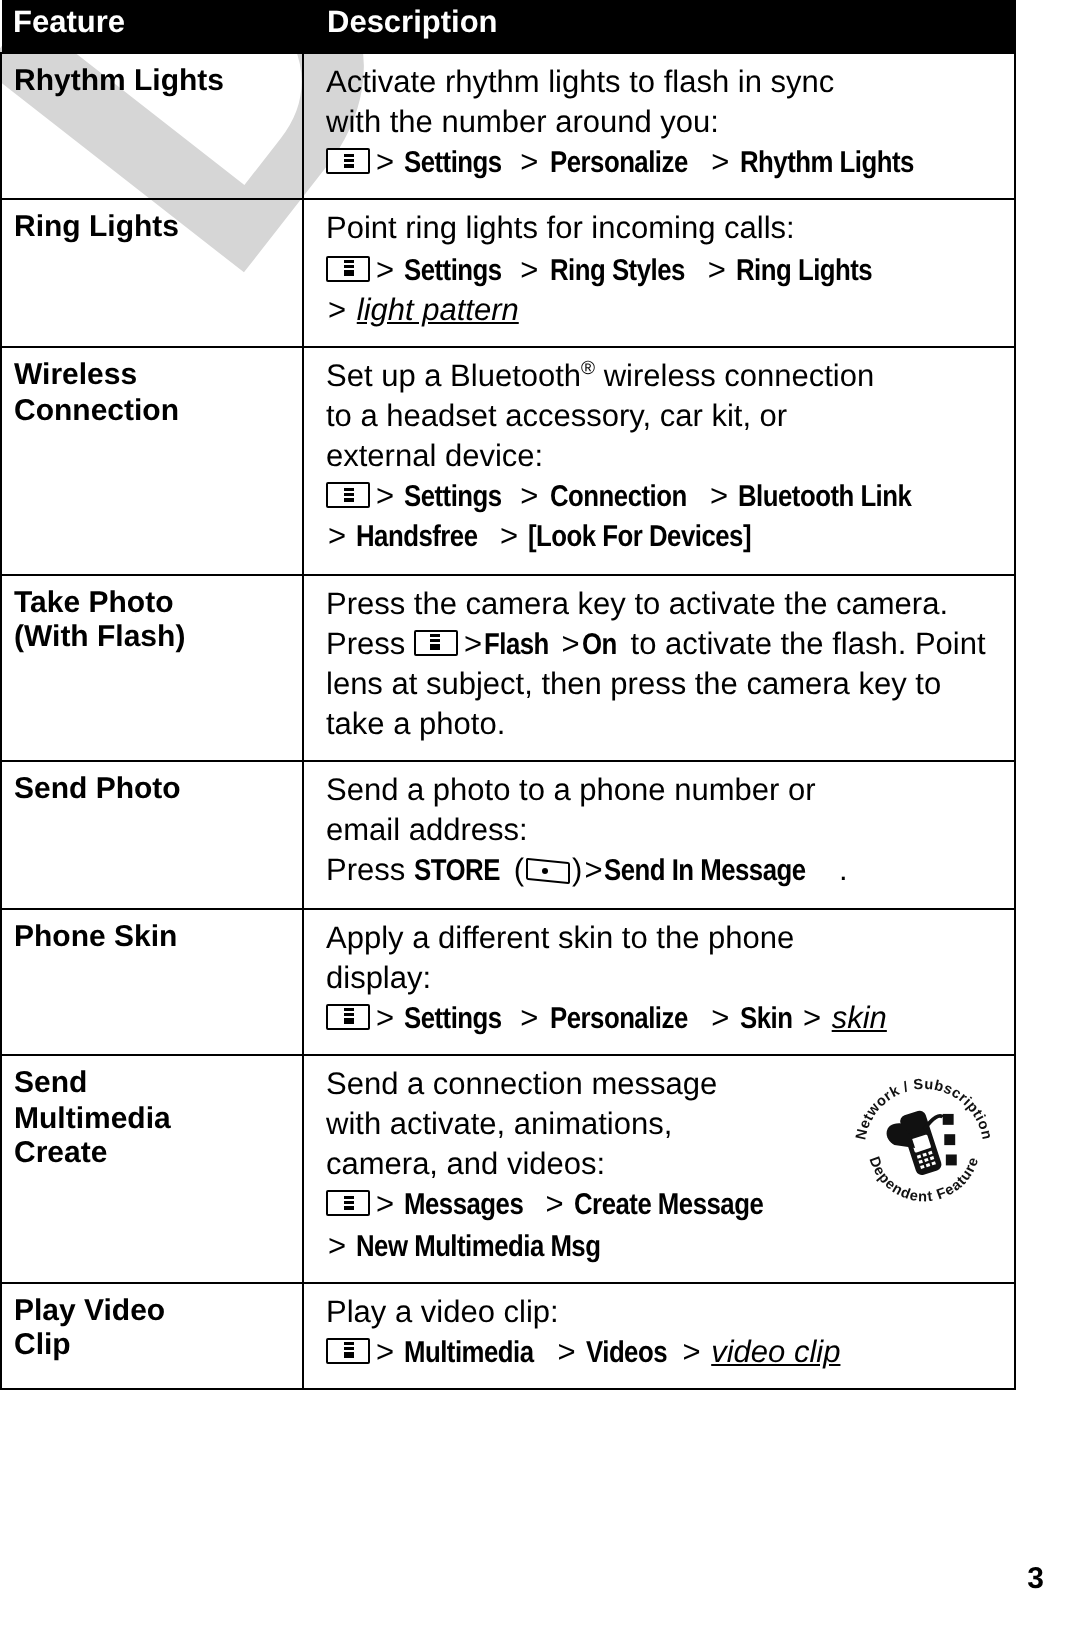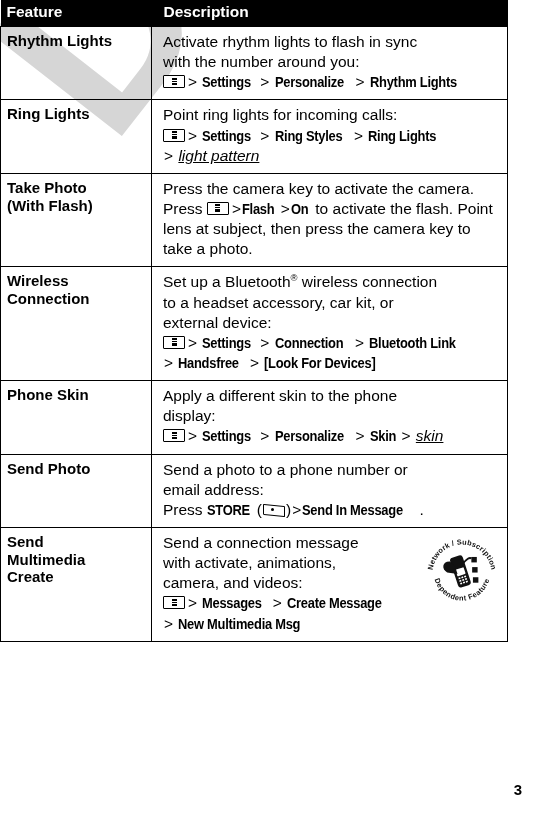--- a/index.html
+++ b/index.html
@@ -243,75 +243,75 @@
           </span>
           <span class="line nowrapline">
             <span class="gt">&gt;</span>
             <span class="ital">light pattern</span>
           </span>
         </td>
       </tr>
 
       <tr>
         <td class="cell-feature">
+          <span class="line">Wireless</span>
+          <span class="line">Connection</span>
+        </td>
+        <td class="cell-desc">
+          <span class="line">Set up a <span>Bluetooth</span><span class="sup">®</span> wireless connection</span>
+          <span class="line">to a headset accessory, car kit, or</span>
+          <span class="line">external device:</span>
+          <span class="line nowrapline">
+            <span class="menu-key"></span><span class="gt">&gt;</span>
+            <span class="mfont">Settings</span><span class="gt">&gt;</span>
+            <span class="mfont">Connection</span><span class="gt">&gt;</span>
+            <span class="mfont">Bluetooth Link</span>
+          </span>
+          <span class="line nowrapline">
+            <span class="gt">&gt;</span>
+            <span class="mfont">Handsfree</span><span class="gt">&gt;</span>
+            <span class="mfont">[Look For Devices]</span>
+          </span>
+        </td>
+      </tr>
+
+      <tr>
+        <td class="cell-feature">
           <span class="line">Take Photo</span>
           <span class="line">(With Flash)</span>
         </td>
         <td class="cell-desc">
           <span>Press the camera key to activate the camera. Press</span>
           <span class="menu-key"></span><span class="gt">&gt;</span><span class="mfont">Flash</span><span class="gt">&gt;</span><span class="mfont">On</span>
           <span>to activate the flash. Point lens at subject, then press the camera key to take a photo.</span>
         </td>
       </tr>
 
       <tr>
-        <td class="cell-feature">
-          <span class="line">Wireless</span>
-          <span class="line">Connection</span>
-        </td>
-        <td class="cell-desc">
-          <span class="line">Set up a <span>Bluetooth</span><span class="sup">®</span> wireless connection</span>
-          <span class="line">to a headset accessory, car kit, or</span>
-          <span class="line">external device:</span>
-          <span class="line nowrapline">
-            <span class="menu-key"></span><span class="gt">&gt;</span>
-            <span class="mfont">Settings</span><span class="gt">&gt;</span>
-            <span class="mfont">Connection</span><span class="gt">&gt;</span>
-            <span class="mfont">Bluetooth Link</span>
-          </span>
-          <span class="line nowrapline">
-            <span class="gt">&gt;</span>
-            <span class="mfont">Handsfree</span><span class="gt">&gt;</span>
-            <span class="mfont">[Look For Devices]</span>
+        <td class="cell-feature">Send Photo</td>
+        <td class="cell-desc">
+          <span class="line">Send a photo to a phone number or</span>
+          <span class="line">email address:</span>
+          <span class="line nowrapline"><span>Press</span>
+            <span class="mfont">STORE</span>(<span class="soft-key"><span class="sk-body"></span><span class="sk-dot"></span></span>)<span class="gt">&gt;</span><span class="mfont">Send In Message</span><span>.</span>
           </span>
         </td>
       </tr>
 
       <tr>
         <td class="cell-feature">Phone Skin</td>
         <td class="cell-desc">
           <span class="line">Apply a different skin to the phone</span>
           <span class="line">display:</span>
           <span class="line nowrapline">
             <span class="menu-key"></span><span class="gt">&gt;</span>
             <span class="mfont">Settings</span><span class="gt">&gt;</span>
             <span class="mfont">Personalize</span><span class="gt">&gt;</span>
             <span class="mfont">Skin</span><span class="gt">&gt;</span>
             <span class="ital">skin</span>
-          </span>
-        </td>
-      </tr>
-
-      <tr>
-        <td class="cell-feature">Send Photo</td>
-        <td class="cell-desc">
-          <span class="line">Send a photo to a phone number or</span>
-          <span class="line">email address:</span>
-          <span class="line nowrapline"><span>Press</span>
-            <span class="mfont">STORE</span>(<span class="soft-key"><span class="sk-body"></span><span class="sk-dot"></span></span>)<span class="gt">&gt;</span><span class="mfont">Send In Message</span><span>.</span>
           </span>
         </td>
       </tr>
 
       <tr>
         <td class="cell-feature">
           <span class="line">Send</span>
           <span class="line">Multimedia</span>
           <span class="line">Create</span>
         </td>
@@ -365,18 +365,33 @@
               <rect x="62" y="32" width="7" height="7" fill="#111"></rect>
               <rect x="63" y="45" width="7" height="7" fill="#111"></rect>
               <rect x="64" y="58" width="7" height="7" fill="#111"></rect>
 
               <path d="M 50,42 C 56,34 60,32 62,34" stroke="#111" stroke-width="2.4" fill="none"></path>
             </svg>
           </span>
         </td>
       </tr>
 
+      <tr>
+        <td class="cell-feature">
+          <span class="line">Play Video</span>
+          <span class="line">Clip</span>
+        </td>
+        <td class="cell-desc">
+          <span class="line">Play a video clip:</span>
+          <span class="line nowrapline">
+            <span class="menu-key"></span><span class="gt">&gt;</span>
+            <span class="mfont">Multimedia</span><span class="gt">&gt;</span>
+            <span class="mfont">Videos</span><span class="gt">&gt;</span>
+            <span class="ital">video clip</span>
+          </span>
+        </td>
+      </tr>
 
     </tbody>
   </table>
 
   <div id="page-number">3</div>
 </div>
 
 </body></html>

